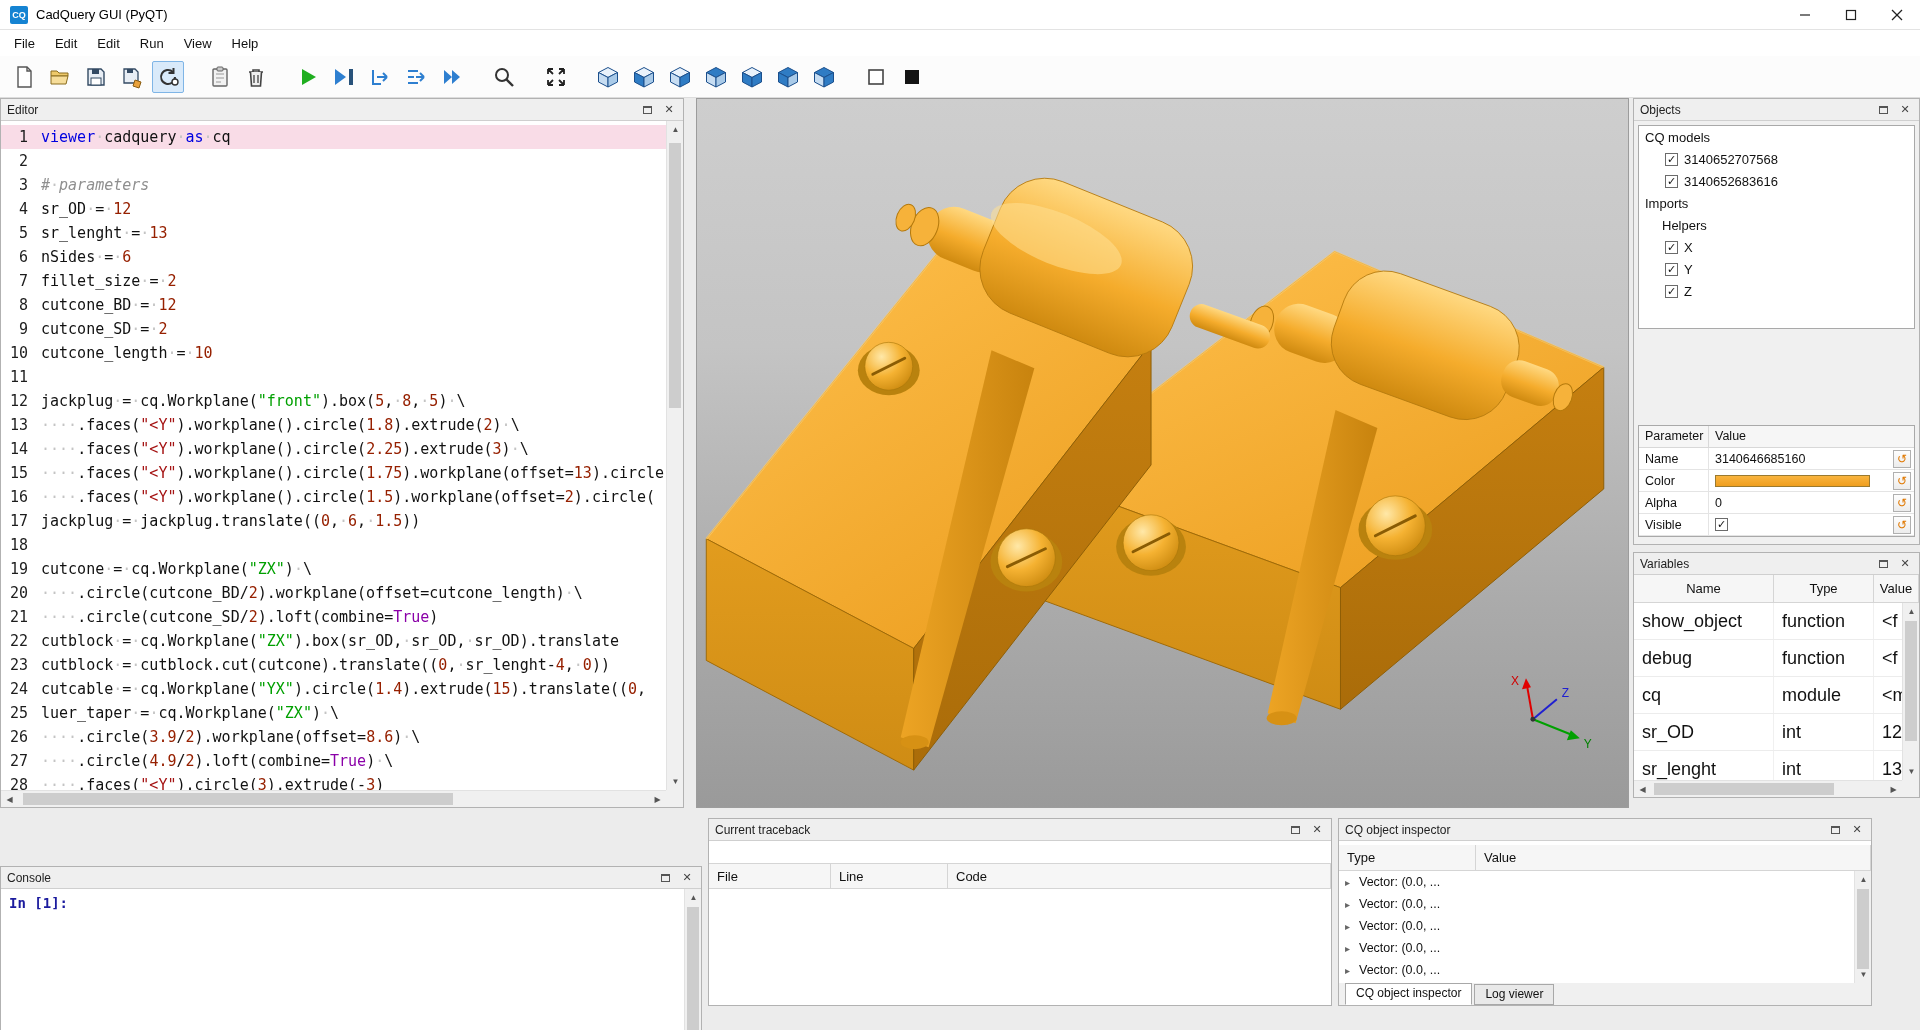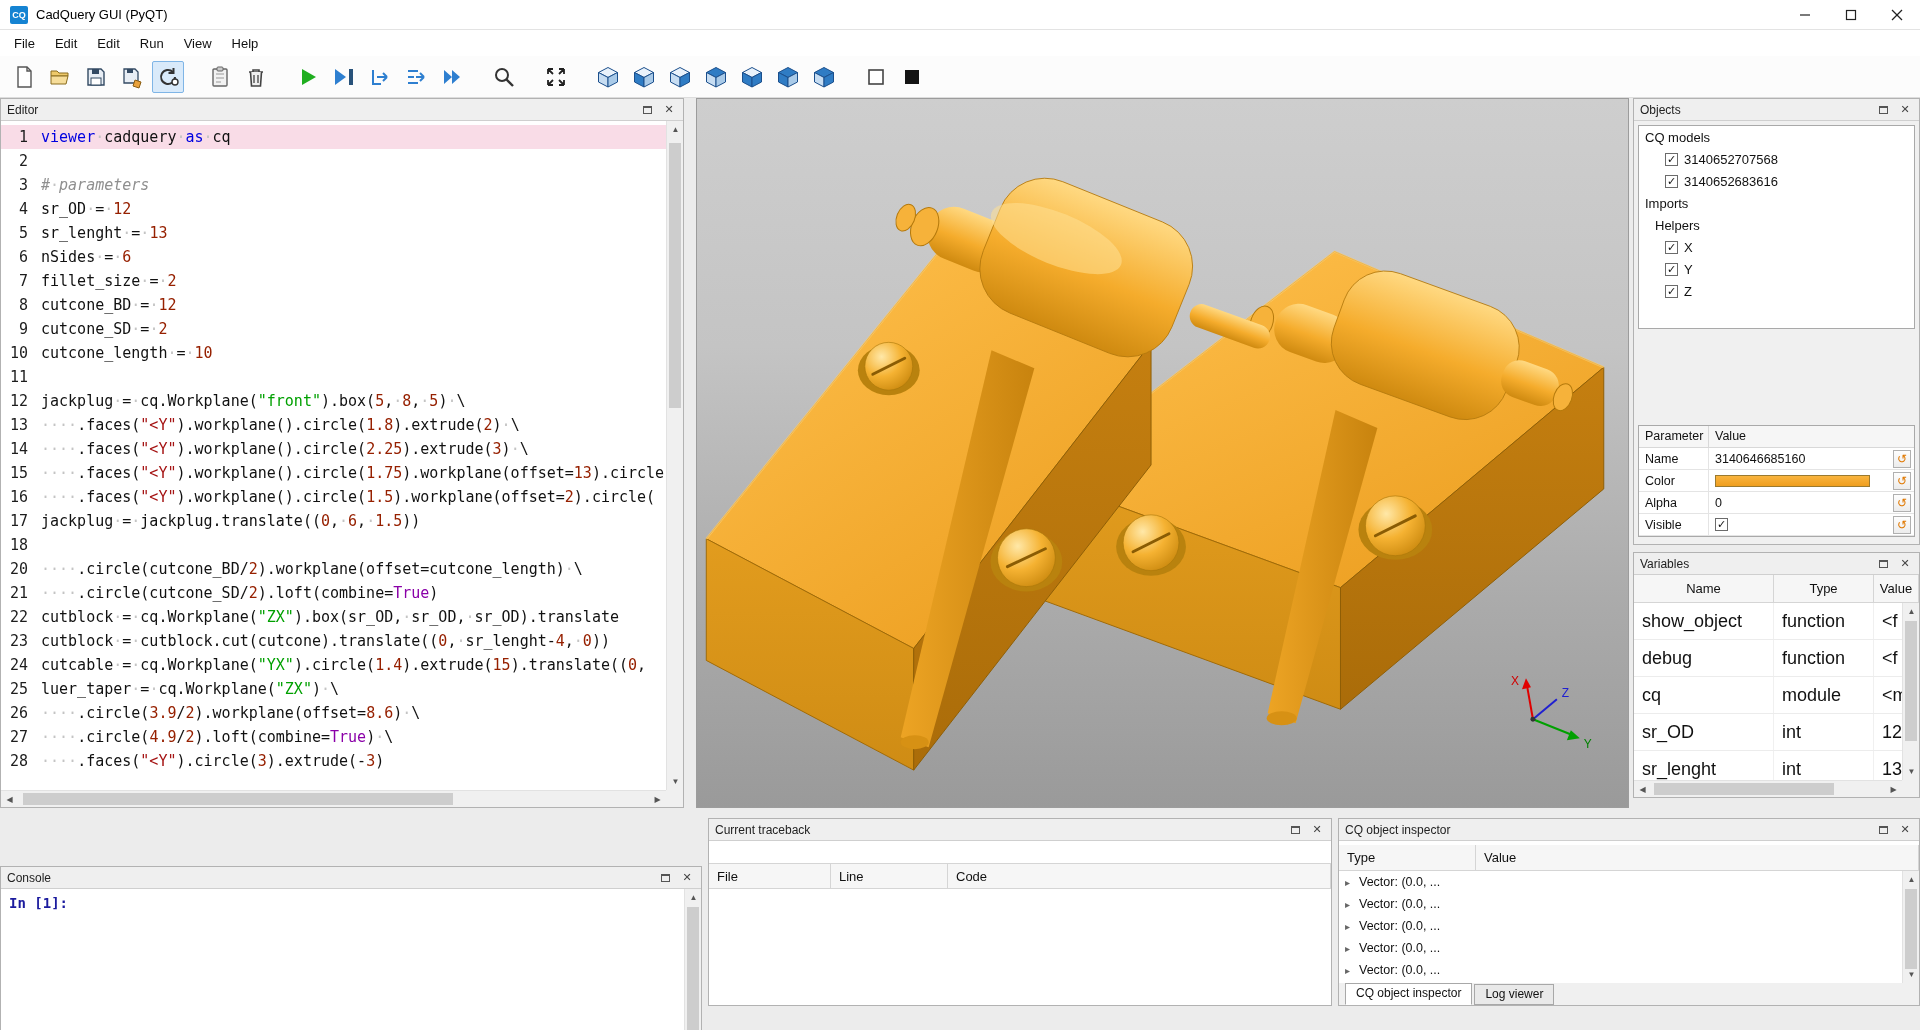--- a/index.html
+++ b/index.html
@@ -319,20 +319,21 @@
         <div class="line"><span class="ln">9</span><span class="code"><span class="tk-p">cutcone_SD<i class="ws">·</i>=<i class="ws">·</i></span><span class="tk-n">2</span></span></div>
         <div class="line"><span class="ln">10</span><span class="code"><span class="tk-p">cutcone_length<i class="ws">·</i>=<i class="ws">·</i></span><span class="tk-n">10</span></span></div>
         <div class="line"><span class="ln">11</span><span class="code"></span></div>
         <div class="line"><span class="ln">12</span><span class="code"><span class="tk-p">jackplug<i class="ws">·</i>=<i class="ws">·</i>cq.Workplane(</span><span class="tk-s">"front"</span><span class="tk-p">).box(</span><span class="tk-n">5</span><span class="tk-p">,<i class="ws">·</i></span><span class="tk-n">8</span><span class="tk-p">,<i class="ws">·</i></span><span class="tk-n">5</span><span class="tk-p">)<i class="ws">·</i>\</span></span></div>
         <div class="line"><span class="ln">13</span><span class="code"><span class="tk-p"><i class="ws">·</i><i class="ws">·</i><i class="ws">·</i><i class="ws">·</i>.faces(</span><span class="tk-r">"&lt;Y"</span><span class="tk-p">).workplane().circle(</span><span class="tk-n">1.8</span><span class="tk-p">).extrude(</span><span class="tk-n">2</span><span class="tk-p">)<i class="ws">·</i>\</span></span></div>
         <div class="line"><span class="ln">14</span><span class="code"><span class="tk-p"><i class="ws">·</i><i class="ws">·</i><i class="ws">·</i><i class="ws">·</i>.faces(</span><span class="tk-r">"&lt;Y"</span><span class="tk-p">).workplane().circle(</span><span class="tk-n">2.25</span><span class="tk-p">).extrude(</span><span class="tk-n">3</span><span class="tk-p">)<i class="ws">·</i>\</span></span></div>
         <div class="line"><span class="ln">15</span><span class="code"><span class="tk-p"><i class="ws">·</i><i class="ws">·</i><i class="ws">·</i><i class="ws">·</i>.faces(</span><span class="tk-r">"&lt;Y"</span><span class="tk-p">).workplane().circle(</span><span class="tk-n">1.75</span><span class="tk-p">).workplane(offset=</span><span class="tk-n">13</span><span class="tk-p">).circle</span></span></div>
         <div class="line"><span class="ln">16</span><span class="code"><span class="tk-p"><i class="ws">·</i><i class="ws">·</i><i class="ws">·</i><i class="ws">·</i>.faces(</span><span class="tk-r">"&lt;Y"</span><span class="tk-p">).workplane().circle(</span><span class="tk-n">1.5</span><span class="tk-p">).workplane(offset=</span><span class="tk-n">2</span><span class="tk-p">).circle(</span></span></div>
         <div class="line"><span class="ln">17</span><span class="code"><span class="tk-p">jackplug<i class="ws">·</i>=<i class="ws">·</i>jackplug.translate((</span><span class="tk-n">0</span><span class="tk-p">,<i class="ws">·</i></span><span class="tk-n">6</span><span class="tk-p">,<i class="ws">·</i></span><span class="tk-n">1.5</span><span class="tk-p">))</span></span></div>
         <div class="line"><span class="ln">18</span><span class="code"></span></div>
+        <div class="line"><span class="ln">19</span><span class="code"><span class="tk-p">cutcone<i class="ws">·</i>=<i class="ws">·</i>cq.Workplane(</span><span class="tk-s">"ZX"</span><span class="tk-p">)<i class="ws">·</i>\</span></span></div>
         <div class="line"><span class="ln">20</span><span class="code"><span class="tk-p"><i class="ws">·</i><i class="ws">·</i><i class="ws">·</i><i class="ws">·</i>.circle(cutcone_BD/</span><span class="tk-n">2</span><span class="tk-p">).workplane(offset=cutcone_length)<i class="ws">·</i>\</span></span></div>
         <div class="line"><span class="ln">21</span><span class="code"><span class="tk-p"><i class="ws">·</i><i class="ws">·</i><i class="ws">·</i><i class="ws">·</i>.circle(cutcone_SD/</span><span class="tk-n">2</span><span class="tk-p">).loft(combine=</span><span class="tk-t">True</span><span class="tk-p">)</span></span></div>
         <div class="line"><span class="ln">22</span><span class="code"><span class="tk-p">cutblock<i class="ws">·</i>=<i class="ws">·</i>cq.Workplane(</span><span class="tk-s">"ZX"</span><span class="tk-p">).box(sr_OD,<i class="ws">·</i>sr_OD,<i class="ws">·</i>sr_OD).translate</span></span></div>
         <div class="line"><span class="ln">23</span><span class="code"><span class="tk-p">cutblock<i class="ws">·</i>=<i class="ws">·</i>cutblock.cut(cutcone).translate((</span><span class="tk-n">0</span><span class="tk-p">,<i class="ws">·</i>sr_lenght-</span><span class="tk-n">4</span><span class="tk-p">,<i class="ws">·</i></span><span class="tk-n">0</span><span class="tk-p">))</span></span></div>
         <div class="line"><span class="ln">24</span><span class="code"><span class="tk-p">cutcable<i class="ws">·</i>=<i class="ws">·</i>cq.Workplane(</span><span class="tk-s">"YX"</span><span class="tk-p">).circle(</span><span class="tk-n">1.4</span><span class="tk-p">).extrude(</span><span class="tk-n">15</span><span class="tk-p">).translate((</span><span class="tk-n">0</span><span class="tk-p">,</span></span></div>
         <div class="line"><span class="ln">25</span><span class="code"><span class="tk-p">luer_taper<i class="ws">·</i>=<i class="ws">·</i>cq.Workplane(</span><span class="tk-s">"ZX"</span><span class="tk-p">)<i class="ws">·</i>\</span></span></div>
         <div class="line"><span class="ln">26</span><span class="code"><span class="tk-p"><i class="ws">·</i><i class="ws">·</i><i class="ws">·</i><i class="ws">·</i>.circle(</span><span class="tk-n">3.9</span><span class="tk-p">/</span><span class="tk-n">2</span><span class="tk-p">).workplane(offset=</span><span class="tk-n">8.6</span><span class="tk-p">)<i class="ws">·</i>\</span></span></div>
         <div class="line"><span class="ln">27</span><span class="code"><span class="tk-p"><i class="ws">·</i><i class="ws">·</i><i class="ws">·</i><i class="ws">·</i>.circle(</span><span class="tk-n">4.9</span><span class="tk-p">/</span><span class="tk-n">2</span><span class="tk-p">).loft(combine=</span><span class="tk-t">True</span><span class="tk-p">)<i class="ws">·</i>\</span></span></div>
         <div class="line"><span class="ln">28</span><span class="code"><span class="tk-p"><i class="ws">·</i><i class="ws">·</i><i class="ws">·</i><i class="ws">·</i>.faces(</span><span class="tk-r">"&lt;Y"</span><span class="tk-p">).circle(</span><span class="tk-n">3</span><span class="tk-p">).extrude(-</span><span class="tk-n">3</span><span class="tk-p">)</span></span></div>
       </div>
@@ -456,21 +457,21 @@
         <span class="cb on">✓</span>
         <span class="tree-label">3140652707568</span>
       </div>
       <div class="tree-row" style="padding-left: 26px;">
         <span class="cb on">✓</span>
         <span class="tree-label">3140652683616</span>
       </div>
       <div class="tree-row" style="padding-left: 6px;">
         <span class="tree-label">Imports</span>
       </div>
-      <div class="tree-row" style="padding-left: 16px;">
+      <div class="tree-row" style="padding-left: 23px;">
         <span class="tree-label">Helpers</span>
       </div>
       <div class="tree-row" style="padding-left: 26px;">
         <span class="cb on">✓</span>
         <span class="tree-label">X</span>
       </div>
       <div class="tree-row" style="padding-left: 26px;">
         <span class="cb on">✓</span>
         <span class="tree-label">Y</span>
       </div>
@@ -614,21 +615,21 @@
         </span>
     </span>
   </div>
   <div class="tb-table-head">
     <div class="tbc-file">File</div>
     <div class="tbc-line">Line</div>
     <div class="tbc-code">Code</div>
   </div>
 </div>
 
-<div class="dock" style="left:1338px;top:818px;width:582px;height:188px">
+<div class="dock" style="left:1338px;top:818px;width:534px;height:188px">
   <div class="panel-header">
     <span class="ph-title">CQ object inspector</span>
     <span class="ph-btns">
       <span class="ph-btn">
           <span class="float-glyph"></span>
         </span>
       <span class="ph-btn">
           <span>✕</span>
         </span>
     </span>

